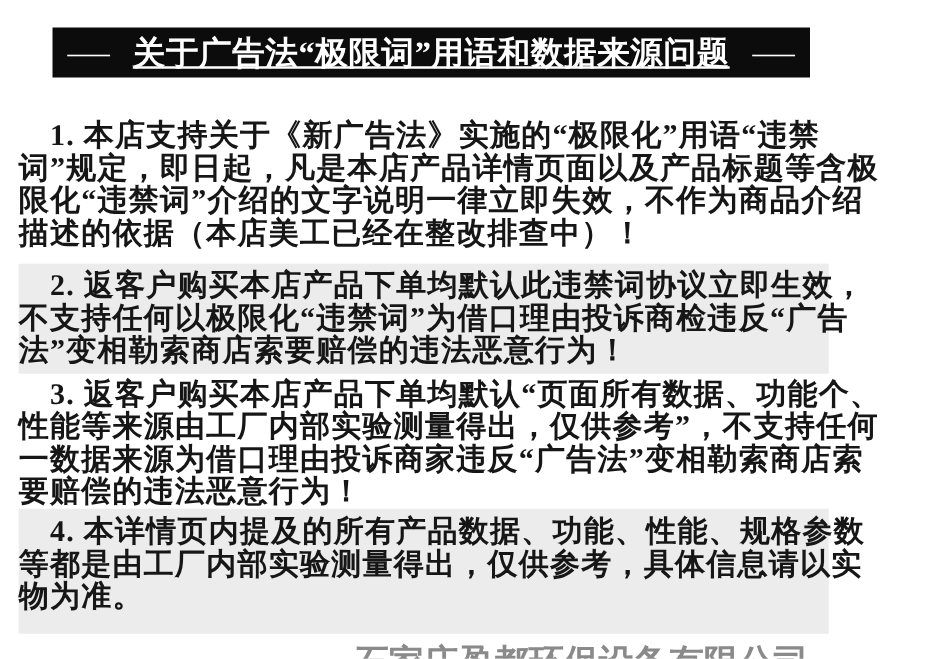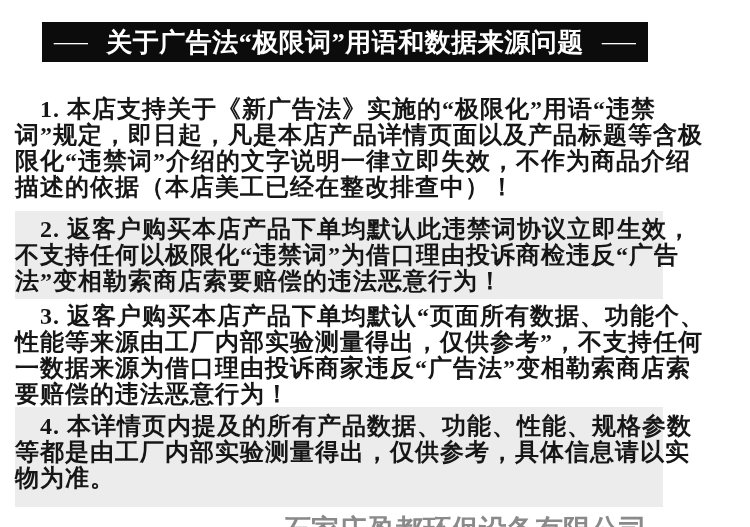--- a/index.html
+++ b/index.html
@@ -15,21 +15,21 @@
     width:606px;height:40px;
     box-sizing:border-box;
     background:var(--header-bg,#0c0c0c);
     color:var(--header-fg,#ffffff);
     display:flex;align-items:center;justify-content:space-between;
     padding:0 16px;
     font-size:26px;font-weight:bold;letter-spacing:0.5px;
     white-space:nowrap;
   }
   .header-bar .dash{font-weight:normal;transform:scaleX(1.3);}
-  .header-bar .title{flex:0 1 auto;margin:0 auto;padding:0 8px;}
+  .header-bar .title{flex:0 1 auto;margin:0 auto;padding:0 8px;text-decoration:underline;}
   .content{
     width:750px;
     box-sizing:border-box;
     padding:0 40px 0 15px;
   }
   .para{
     margin:0;
     font-size:24px;
     line-height:26px;
     letter-spacing:1px;

